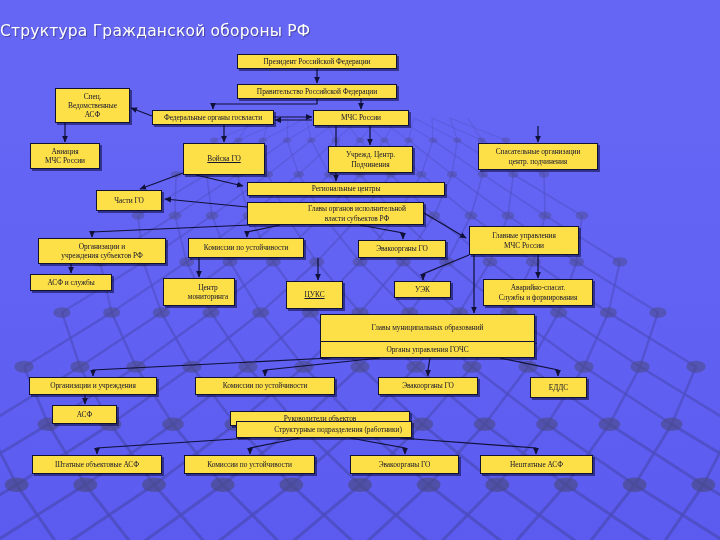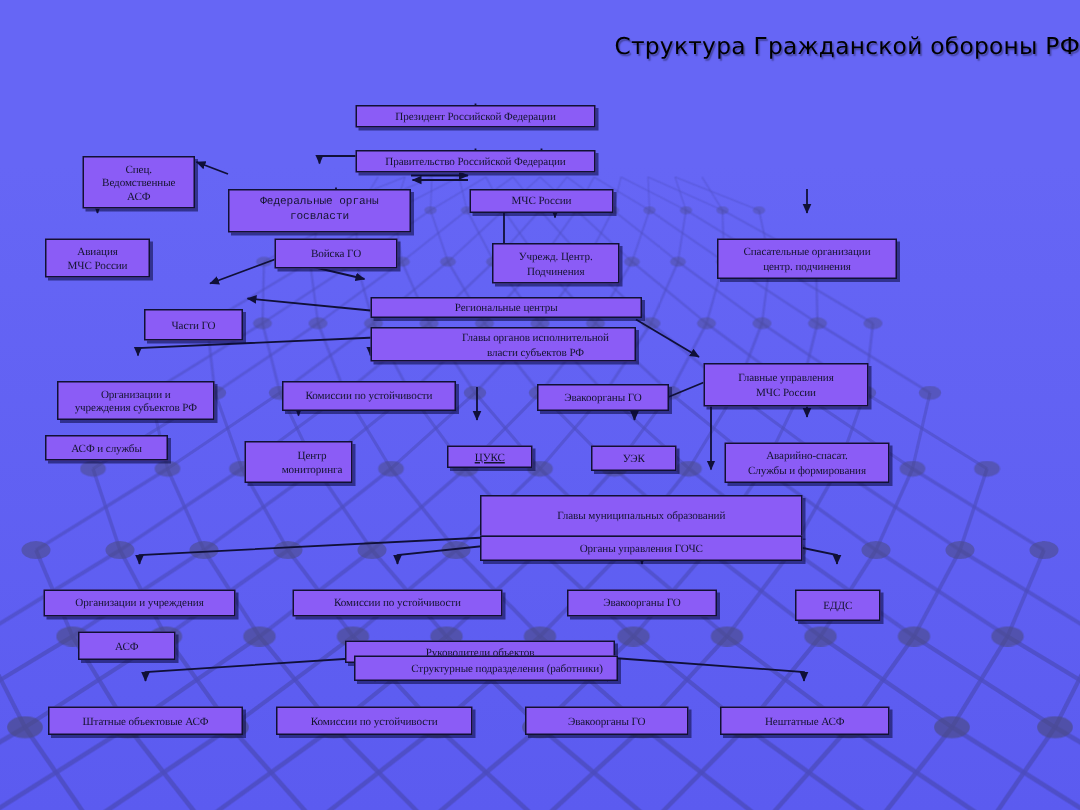--- a/index.html
+++ b/index.html
@@ -29,46 +29,45 @@
     pointer-events: none;
   }
   .mesh svg { display: block; }
 
   
   .title {
     position: absolute;
     left: 0;
     top: 22px;
     width: 720px;
-    text-align: right;
-    color: #000000;
+    text-align: left;
+    color: #ffffff;
     font-family: "DejaVu Sans", "Liberation Sans", sans-serif;
     font-size: 15.5px;
     letter-spacing: .2px;
     text-shadow: 1px 1px 1px rgba(0,0,0,.35);
   }
 
   
   .node {
     position: absolute;
     box-sizing: border-box;
-    background: #8b5cf6;
+    background: #fde047;
     border: 1px solid #111133;
     box-shadow: 2px 2px 0 rgba(10,10,60,.55);
     color: #14142e;
     display: flex;
     align-items: center;
     justify-content: center;
     text-align: center;
     font-size: 7.4px;
     line-height: 1.22;
     padding: 1px 2px;
     white-space: pre-line;
     letter-spacing: -0.05px;
-    margin-top: 16px;
   }
 
   
   .links {
     position: absolute;
     left: 0; top: 0;
     width: 720px; height: 540px;
     pointer-events: none;
   }
 </style>
@@ -500,43 +499,43 @@
       <path d="M400,438 L536,448 L536,454"></path>
     </g>
   </svg>
 
   <div id="nodes">
       <div class="node" style="left: 237px; top: 54px; width: 160px; height: 15px;">Президент Российской Федерации</div>
       <div class="node" style="left: 237px; top: 84px; width: 160px; height: 15px;">Правительство Российской Федерации</div>
       <div class="node" style="left: 55px; top: 88px; width: 75px; height: 35px;">Спец.
 Ведомственные
 АСФ</div>
-      <div class="node" style="left: 152px; top: 110px; width: 122px; height: 29px; font-family: Liberation Mono, monospace;">Федеральные органы госвласти</div>
+      <div class="node" style="left: 152px; top: 110px; width: 122px; height: 15px;">Федеральные органы госвласти</div>
       <div class="node" style="left: 313px; top: 110px; width: 96px; height: 16px;">МЧС России</div>
       <div class="node" style="left: 30px; top: 143px; width: 70px; height: 26px;">Авиация
 МЧС России</div>
-      <div class="node" style="left: 183px; top: 143px; width: 82px; height: 20px;">Войска ГО</div>
+      <div class="node" style="left: 183px; top: 143px; width: 82px; height: 32px; text-decoration: underline;">Войска ГО</div>
       <div class="node" style="left: 328px; top: 146px; width: 85px; height: 27px;">Учрежд. Центр.
 Подчинения</div>
       <div class="node" style="left: 478px; top: 143px; width: 120px; height: 27px;">Спасательные организации
 центр. подчинения</div>
       <div class="node" style="left: 96px; top: 190px; width: 66px; height: 21px;">Части ГО</div>
-      <div class="node" style="left: 247px; top: 182px; width: 181px; height: 14px;">Региональные центры</div>
+      <div class="node" style="left: 247px; top: 182px; width: 198px; height: 14px;">Региональные центры</div>
       <div class="node" style="left: 247px; top: 202px; width: 177px; height: 23px; padding-left: 45px;">Главы органов исполнительной
 власти субъектов РФ</div>
-      <div class="node" style="left: 38px; top: 238px; width: 105px; height: 26px;">Организации и
+      <div class="node" style="left: 38px; top: 238px; width: 128px; height: 26px;">Организации и
 учреждения субъектов РФ</div>
       <div class="node" style="left: 188px; top: 238px; width: 116px; height: 20px;">Комиссии по устойчивости</div>
       <div class="node" style="left: 358px; top: 240px; width: 88px; height: 18px;">Эвакоорганы ГО</div>
       <div class="node" style="left: 469px; top: 226px; width: 110px; height: 29px;">Главные управления
 МЧС России</div>
       <div class="node" style="left: 30px; top: 274px; width: 82px; height: 17px;">АСФ и службы</div>
       <div class="node" style="left: 163px; top: 278px; width: 72px; height: 28px; padding-left: 20px;">Центр
 мониторинга</div>
-      <div class="node" style="left: 298px; top: 281px; width: 57px; height: 15px; text-decoration: underline;">ЦУКС</div>
+      <div class="node" style="left: 286px; top: 281px; width: 57px; height: 28px; text-decoration: underline;">ЦУКС</div>
       <div class="node" style="left: 394px; top: 281px; width: 57px; height: 17px;">УЭК</div>
       <div class="node" style="left: 483px; top: 279px; width: 110px; height: 27px;">Аварийно-спасат.
 Службы и формирования</div>
       <div class="node" style="left: 320px; top: 314px; width: 215px; height: 28px;">Главы муниципальных образований</div>
       <div class="node" style="left: 320px; top: 341px; width: 215px; height: 17px;">Органы управления ГОЧС</div>
       <div class="node" style="left: 29px; top: 377px; width: 128px; height: 18px;">Организации и учреждения</div>
       <div class="node" style="left: 195px; top: 377px; width: 140px; height: 18px;">Комиссии по устойчивости</div>
       <div class="node" style="left: 378px; top: 377px; width: 100px; height: 18px;">Эвакоорганы ГО</div>
       <div class="node" style="left: 530px; top: 377px; width: 57px; height: 21px;">ЕДДС</div>
       <div class="node" style="left: 52px; top: 405px; width: 65px; height: 19px;">АСФ</div>

